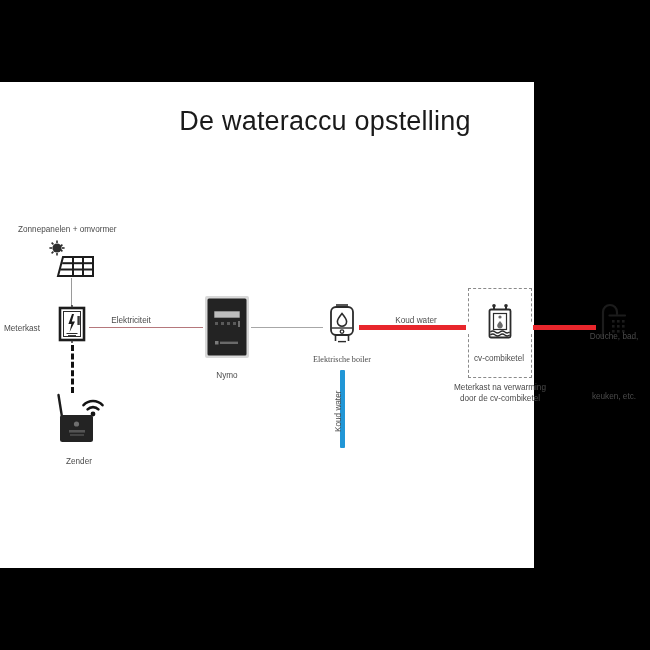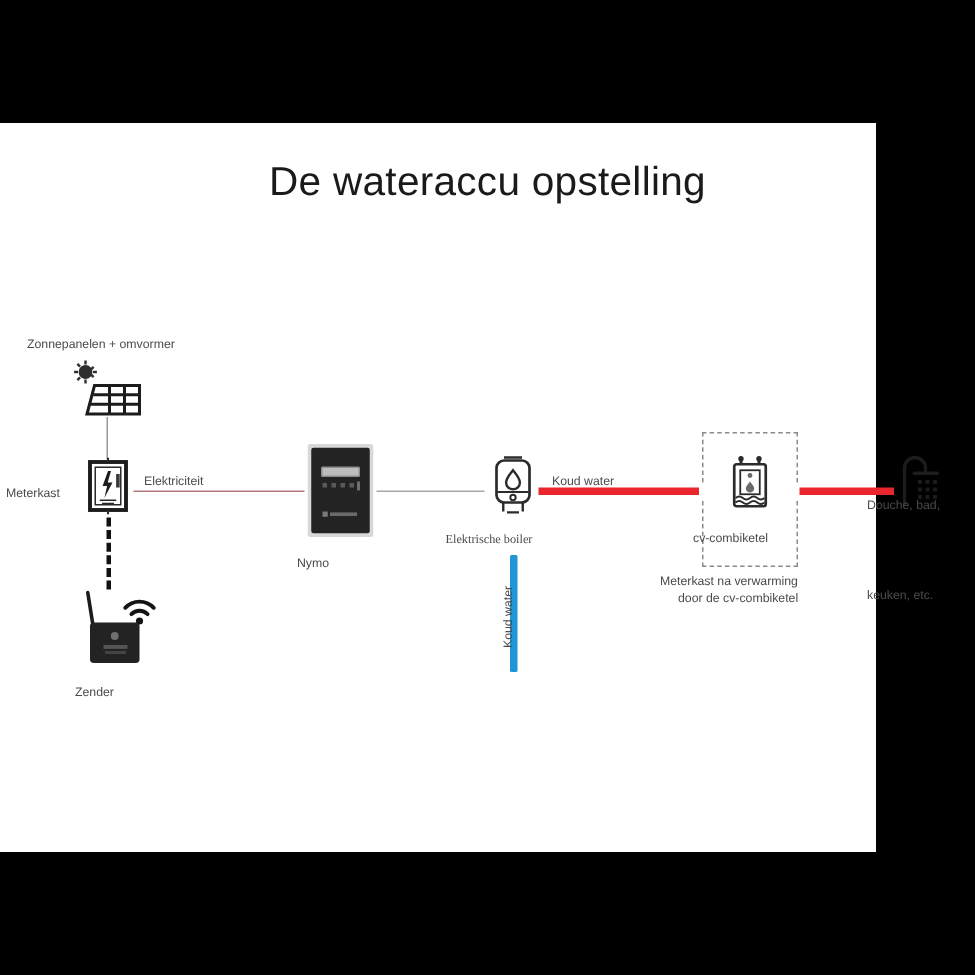--- a/index.html
+++ b/index.html
@@ -4,21 +4,21 @@
 <style>
   html,body{margin:0;padding:0;}
   body{
     width:650px;height:650px;
     background:#000;
     font-family:"Liberation Sans", sans-serif;
     overflow:hidden;
   }
   .slide{
     position:absolute;left:0;top:82px;
-    width:584px;height:486px;
+    width:534px;height:486px;
     background:#ffffff;
   }
   .bar{position:absolute;left:0;width:650px;background:#000;}
   .bar-top{top:0;height:82px;}
   .bar-bottom{top:568px;height:82px;}
 
   .title{
     position:absolute;left:0;top:24px;width:650px;
     text-align:center;
     font-size:27px;
@@ -27,21 +27,21 @@
     letter-spacing:.2px;
   }
 
   .lbl{
     position:absolute;
     color:#4b4b4b;
     font-size:8.2px;
     line-height:11px;
     white-space:nowrap;
   }
-  .lbl.c{}
+  .lbl.c{text-align:center;}
 
   
   .line{position:absolute;}
   .elec-h{background:#b5787c;height:1px;}
   .elec-v{background:#9a9a9a;width:1px;}
   .grey-h{background:#a7a7a7;height:1px;}
   .red{background:#e8262c;height:5px;}
   .blue{background:#2196d6;width:5px;border-radius:1px;}
   .dashed-v{
     width:0;border-left:3px dashed #111;
@@ -201,21 +201,21 @@
       <circle cx="13" cy="13" r="1.6" fill="#6a6a6a"></circle>
       <path d="M13 17 C15 19.4 15.8 20.6 15.8 21.6 A2.8 2.8 0 0 1 10.2 21.6 C10.2 20.6 11 19.4 13 17 Z" fill="#6a6a6a"></path>
       <path d="M3.4 28 q2.4 -2 4.8 0 t4.8 0 t4.8 0 t4.8 0" fill="none" stroke="#2b2b2b" stroke-width="1.3"></path>
       <path d="M3.4 31 q2.4 -2 4.8 0 t4.8 0 t4.8 0 t4.8 0" fill="none" stroke="#2b2b2b" stroke-width="1.3"></path>
     </svg>
   </div>
 
   <div class="lbl c" style="left:462px;top:271px;width:74px;">cv-combiketel</div>
 
   <div class="lbl c" style="left:440px;top:300px;width:120px;">Meterkast na verwarming</div>
-  <div class="lbl c" style="left:452px;top:311px;width:120px;">door de cv-combiketel</div>
+  <div class="lbl c" style="left:440px;top:311px;width:120px;">door de cv-combiketel</div>
 
   <div class="line red" style="left:533px;top:243px;width:63px;"></div>
 
   <div class="icon" style="left:595px;top:218px;width:38px;height:40px;">
     <svg width="38" height="40" viewBox="0 0 38 40">
       <path d="M8 36 L8 12 A7 7 0 0 1 22 12 L22 14" fill="none" stroke="#1c1c1c" stroke-width="2.2" stroke-linecap="round"></path>
       <path d="M14.5 15.5 L30 15.5" stroke="#1c1c1c" stroke-width="2.2" stroke-linecap="round"></path>
       <g fill="#1c1c1c">
         <rect x="17" y="20" width="2.6" height="2.6"></rect>
         <rect x="22" y="20" width="2.6" height="2.6"></rect>

